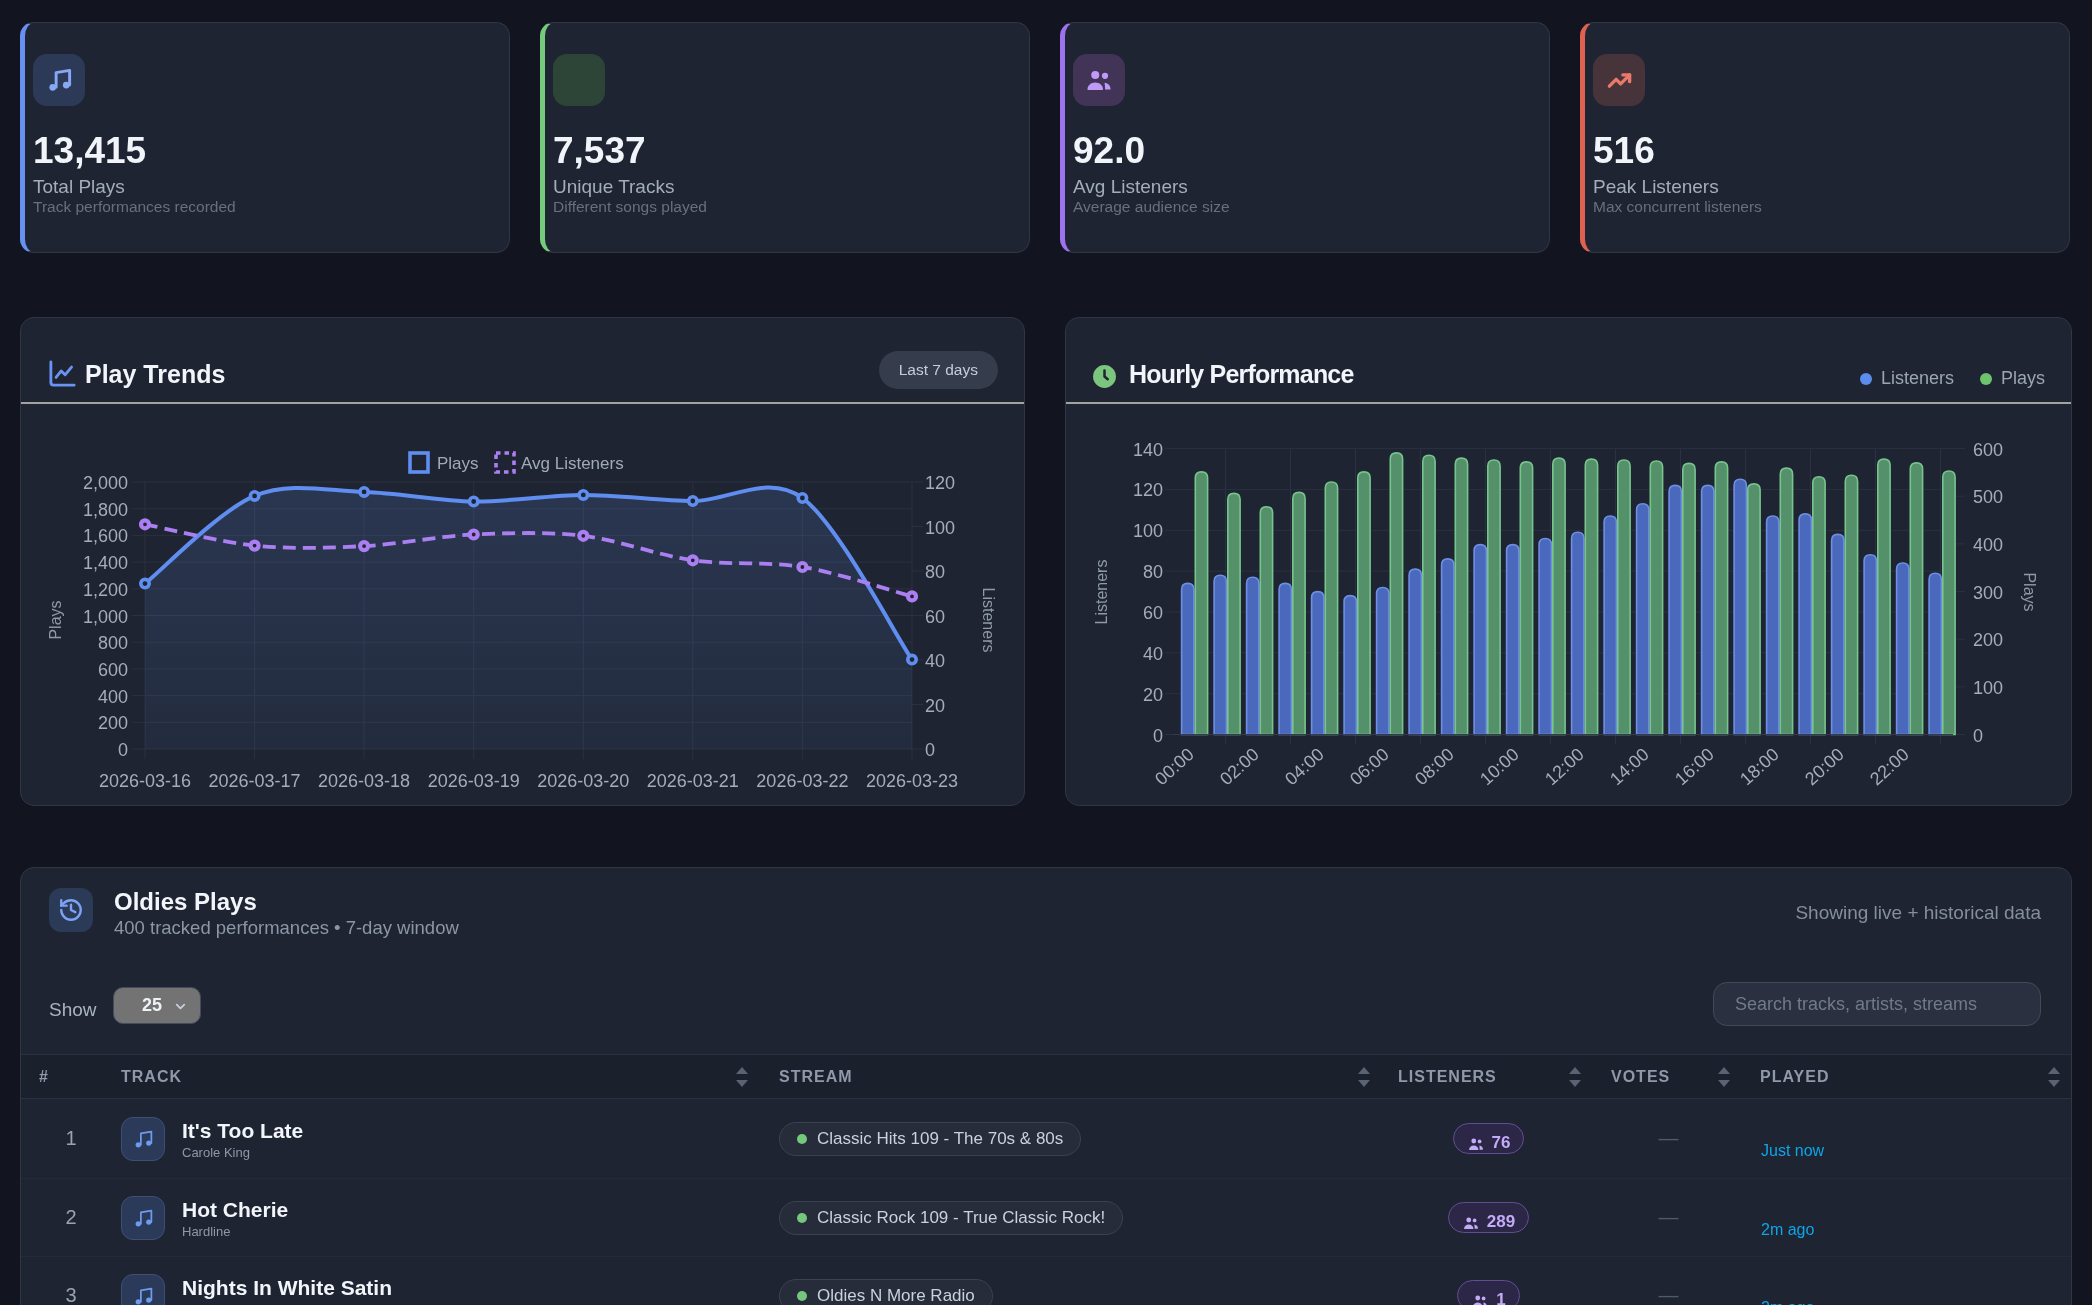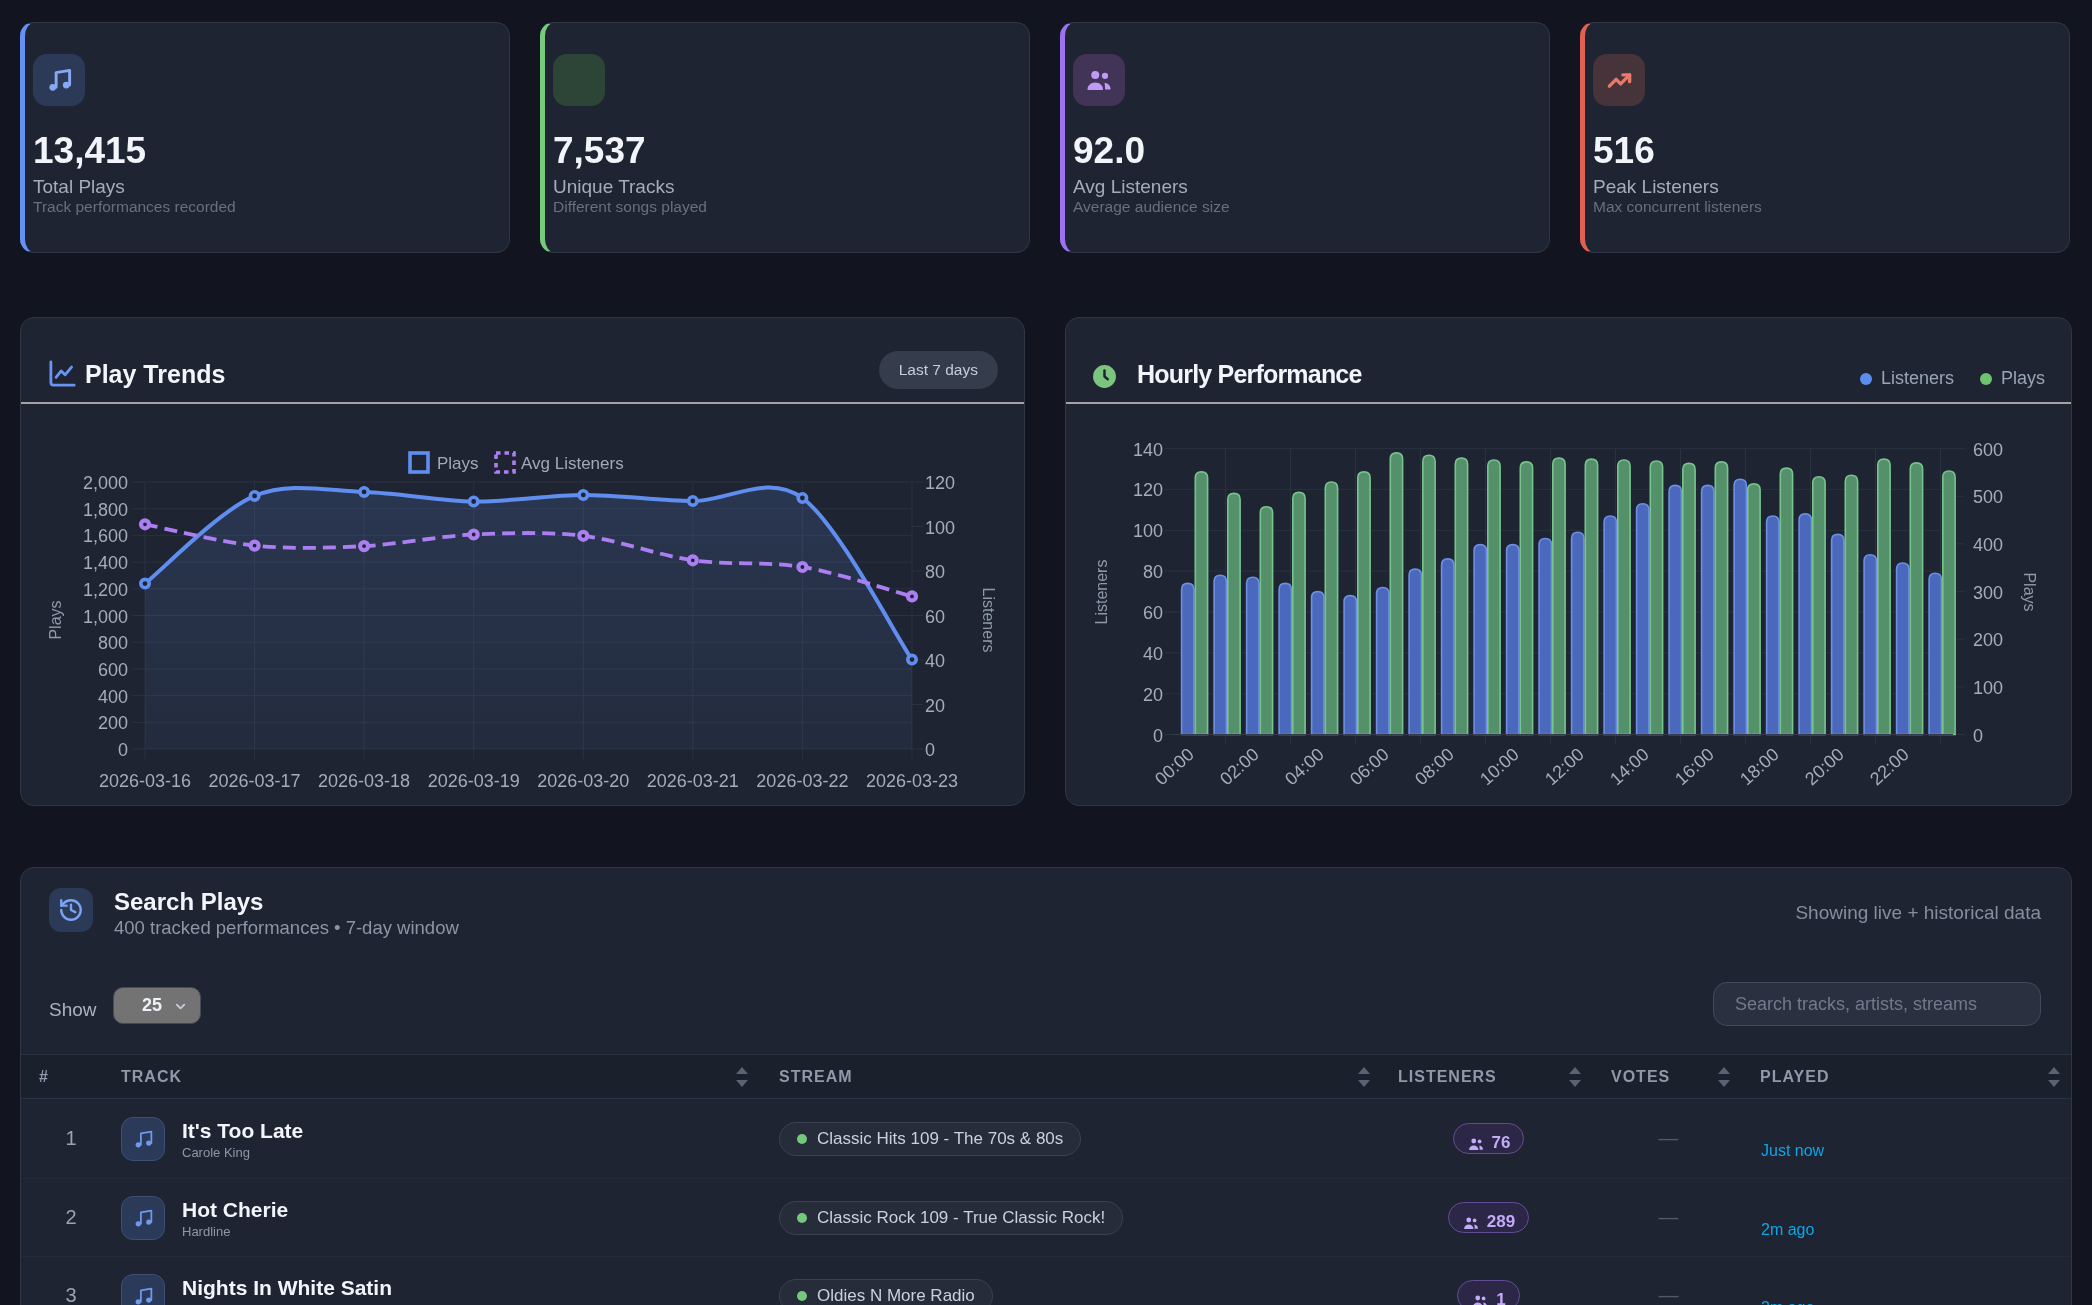--- a/index.html
+++ b/index.html
@@ -14,21 +14,21 @@
 .ic.i1{background:#2d3a57}
 .ic.i2{background:#2d4536}
 .ic.i3{background:#413457}
 .ic.i4{background:#47333a}
 .num{margin-top:23px;font-size:37px;font-weight:bold;color:#f1f4f9;line-height:44px}
 .lbl{margin-top:3px;font-size:19px;color:#a4adbc;line-height:22px}
 .sub{font-size:15.5px;color:#67707f}
 .charts-row{position:absolute;left:20px;top:317px;display:flex;gap:40px}
 .chcard{height:489px;background:#1e2431;border:1px solid #2f3646;border-radius:14px}
 .ch-head{height:86px;border-bottom:2px solid #a3a3a3;display:flex;align-items:flex-end;padding:0 26px 13px 26px}
-.ch-title{font-size:25px;font-weight:bold;color:#f2f5fa;margin-left:20px}
+.ch-title{font-size:25px;font-weight:bold;color:#f2f5fa;margin-left:12px}
 .pill{margin-left:auto;background:#353c4b;border-radius:19px;height:38px;line-height:38px;padding:0 20px;font-size:15.5px;color:#c6cdd9}
 .leg{margin-left:auto;display:flex;align-items:center;gap:26px;font-size:18px;color:#9aa5b5}
 .leg .li{display:flex;align-items:center;gap:9px}
 .dot{width:12px;height:12px;border-radius:50%}
 .tcard{position:absolute;left:20px;top:867px;width:2052px;height:600px;background:#1e2431;border:1px solid #2f3646;border-radius:14px}
 .tc-ic{position:absolute;left:28px;top:20px;width:44px;height:44px;border-radius:12px;background:#2b3a57;display:flex;align-items:center;justify-content:center}
 .tc-title{position:absolute;left:93px;top:20px;font-size:24px;font-weight:bold;color:#f2f5fa}
 .tc-sub{position:absolute;left:93px;top:49px;font-size:18.5px;color:#8c96a7}
 .tc-right{position:absolute;right:30px;top:34px;font-size:19px;color:#848e9f}
 .show-lbl{position:absolute;left:28px;top:131px;font-size:19px;color:#aab3c2}
@@ -324,21 +324,21 @@
   </div>
 </div>
 <div class="tcard">
   <div class="tc-ic">
       <svg width="26" height="26" viewBox="0 0 24 24" fill="none" stroke="#7ca2f5" stroke-width="2.2" stroke-linecap="round" stroke-linejoin="round">
         <path d="M3 12a9 9 0 1 0 9-9 9.75 9.75 0 0 0-6.74 2.74L3 8"></path>
         <path d="M3 3v5h5"></path>
         <path d="M12 7v5l4 2"></path>
       </svg>
     </div>
-  <div class="tc-title">Search Plays</div>
+  <div class="tc-title">Oldies Plays</div>
   <div class="tc-sub">400 tracked performances • 7-day window</div>
   <div class="tc-right">Showing live + historical data</div>
   <div class="show-lbl">Show</div>
   <div class="select">25<svg width="15" height="15" viewBox="0 0 24 24" fill="none" stroke="#c6cdd9" stroke-width="3" stroke-linecap="round" stroke-linejoin="round">
         <polyline points="6 9 12 15 18 9"></polyline>
       </svg></div>
   <div class="search">Search tracks, artists, streams</div>
   <div class="thead">
     <div class="th" style="left:18px">#</div>
     <div class="th" style="left:100px">TRACK</div>

